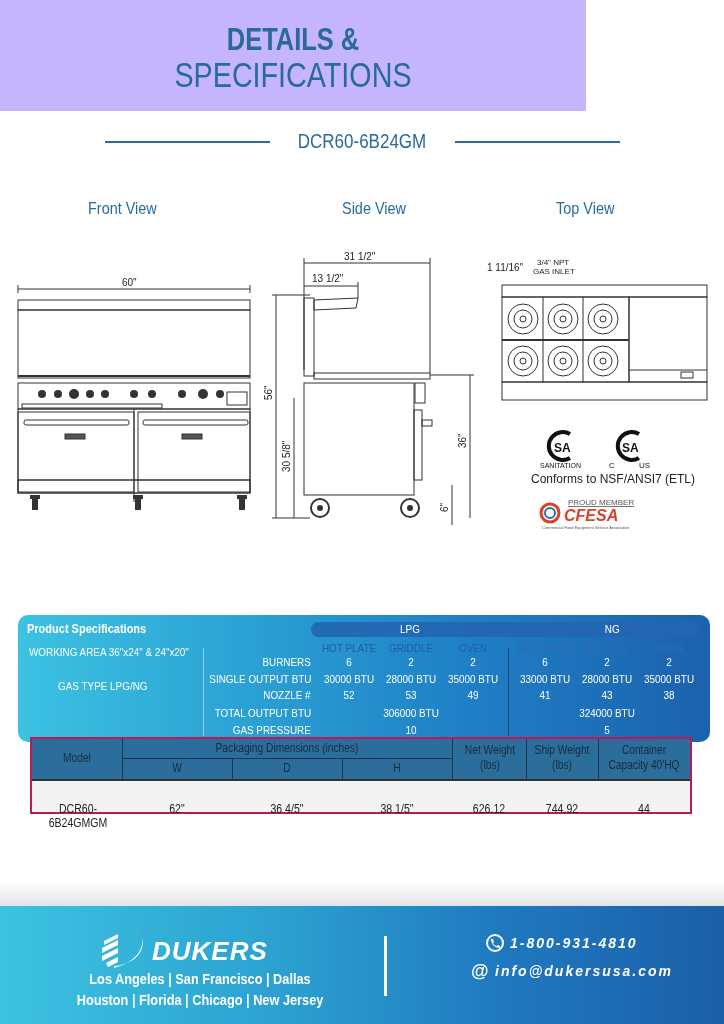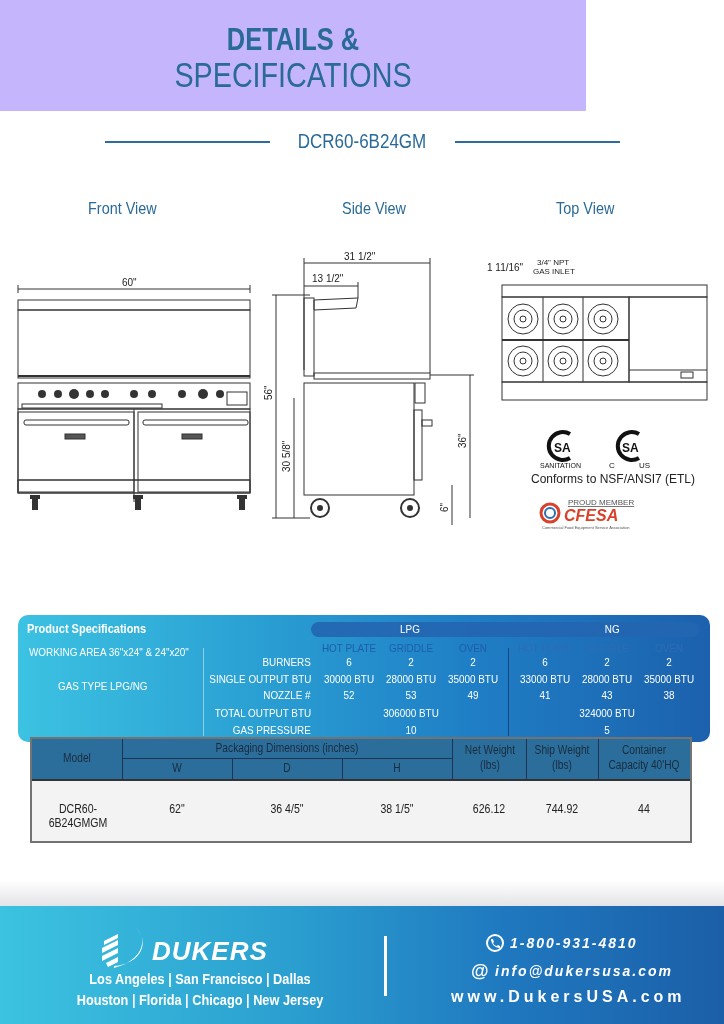--- a/index.html
+++ b/index.html
@@ -32,21 +32,21 @@
   .spec .pilltxt { position: absolute; top: 8px; font-size: 11px; transform: scaleX(0.9); }
   .spec .sep { position: absolute; width: 1px; background: rgba(255,255,255,0.45); }
   .spec .sep.dark { background: rgba(20,40,80,0.6); }
   .spec .cell { position: absolute; font-size: 11px; white-space: nowrap; text-align: center; transform: scaleX(0.9); }
   .spec .lbl { position: absolute; font-size: 11px; white-space: nowrap; text-align: right; transform: scaleX(0.9); transform-origin: right; }
   .spec .colh { color: #1e5ea8; font-size: 11px; }
   .spec .colh.ng { color: #2d6cb5; }
   .spec .left { position: absolute; font-size: 11px; white-space: nowrap; transform: scaleX(0.9); transform-origin: left; }
 
   
-  .pack { position: absolute; left: 30px; top: 737px; width: 662px; height: 106px; border: 2px solid #737373; background: #f3f3f4; }
+  .pack { position: absolute; left: 30px; top: 737px; width: 662px; height: 77px; border: 2px solid #be185d; background: #f3f3f4; }
   .pack .head { position: absolute; left: 0; top: 0; width: 658px; height: 40px; background: #2c6e9b; }
   .pack .vl { position: absolute; width: 1px; background: #1d3550; }
   .pack .hl { position: absolute; height: 1px; background: #1d3550; }
   .pack .hc { position: absolute; font-size: 12px; color: #1a2b3c; text-align: center; transform: scaleX(0.85); line-height: 15px; }
   .pack .dc { position: absolute; top: 63px; font-size: 12px; color: #222; text-align: center; transform: scaleX(0.88); }
   .pack .bottomline { position: absolute; left: 0; top: 40px; width: 658px; height: 2px; background: #333; }
 
   
   .fshade { position: absolute; left: 0; top: 880px; width: 724px; height: 26px; background: linear-gradient(180deg, #ffffff, #e3e4e7); }
   .footer { position: absolute; left: 0; top: 906px; width: 724px; height: 118px; background: linear-gradient(90deg, #3cc3e1 0%, #2b9fd0 40%, #1f78bf 70%, #1b5fa8 100%); color: #fff; }
@@ -308,14 +308,13 @@
     <circle cx="10" cy="10" r="8" fill="none" stroke="#fff" stroke-width="2"></circle>
     <path d="M6 6 L8 6 L9 9 L8 10 C9 12 10 13 12 13 L13 12 L15 13 L15 15 C10 15 6 11 6 6 Z" fill="#fff"></path>
   </svg>
   <div class="contact" style="left:510px;top:29px;">1-800-931-4810</div>
 
   <svg style="position:absolute;left:470px;top:55px;" width="20" height="20" viewBox="0 0 20 20">
     <text x="1" y="16" font-size="18" font-weight="bold" fill="#fff" font-family="Liberation Sans, sans-serif">@</text>
   </svg>
   <div class="contact" style="left:495px;top:57px;">info@dukersusa.com</div>
 
-  <div class="web">www.DukersUSA.com</div>
 </div>
 
 </body></html>

